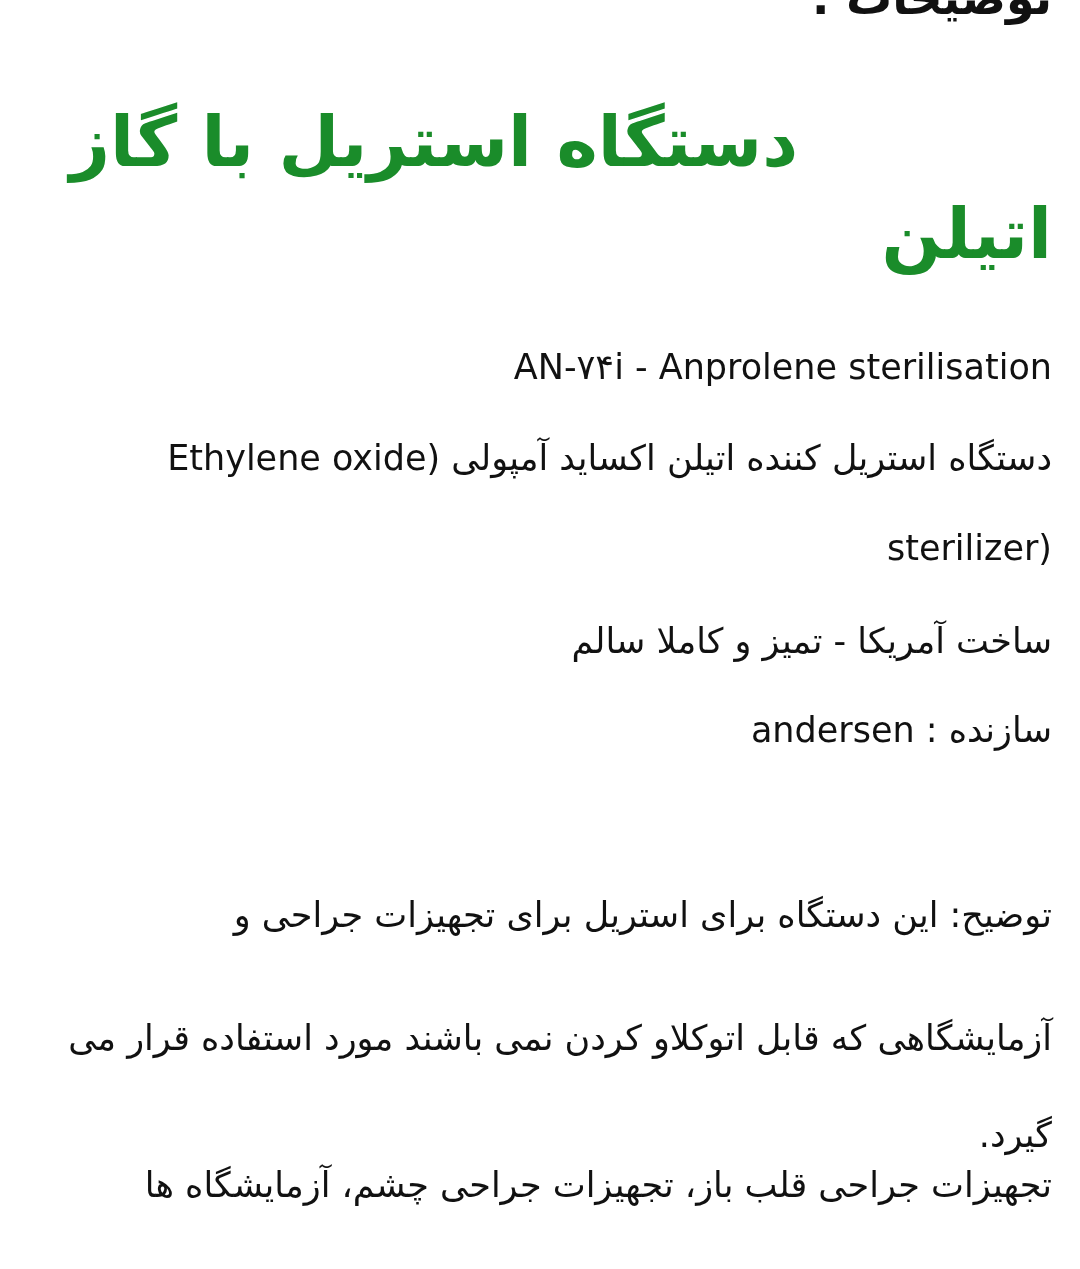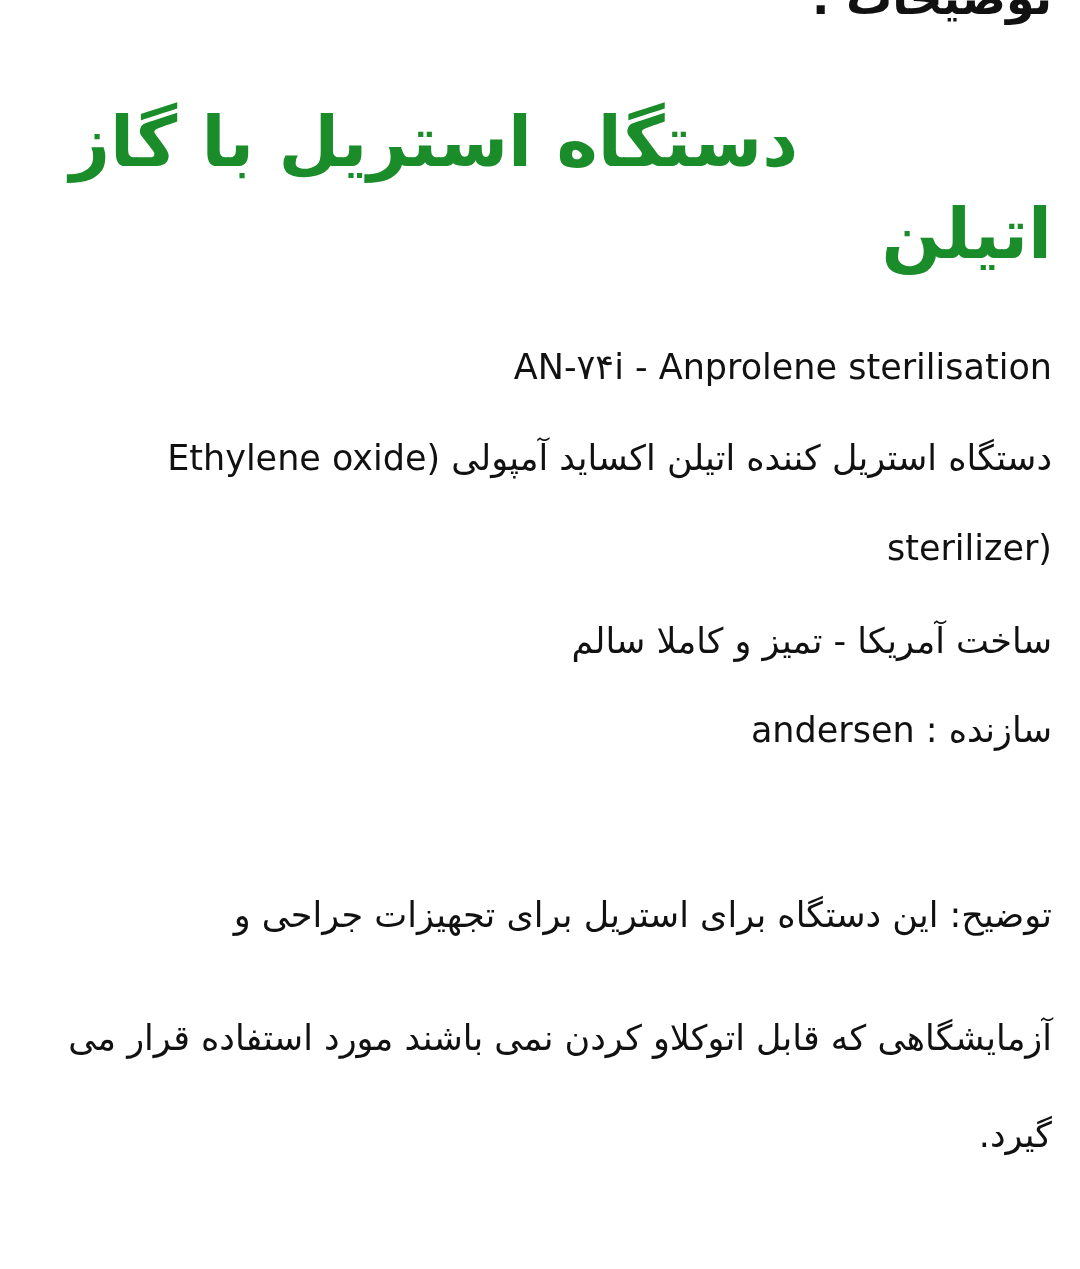--- a/index.html
+++ b/index.html
@@ -75,14 +75,15 @@
   <div class="line" style="top:525px;">(sterilizer</div>
 
   <div class="line" style="top:618px;">ساخت آمریکا - تمیز و کاملا سالم</div>
 
   <div class="line" style="top:707px;">سازنده : andersen</div>
 
   <div class="line" style="top:892px;">توضیح: این دستگاه برای استریل برای تجهیزات جراحی و</div>
   <div class="line" style="top:982px;margin-top:33px;">آزمایشگاهی که قابل اتوکلاو کردن نمی باشند مورد استفاده قرار می</div>
   <div class="line" style="top:1112px;">گیرد.</div>
 
+  <div class="line" style="top:1162px;">تجهیزات جراحی قلب باز، تجهیزات جراحی چشم، آزمایشگاه ها</div>
 
 </div>
 
 </body></html>

